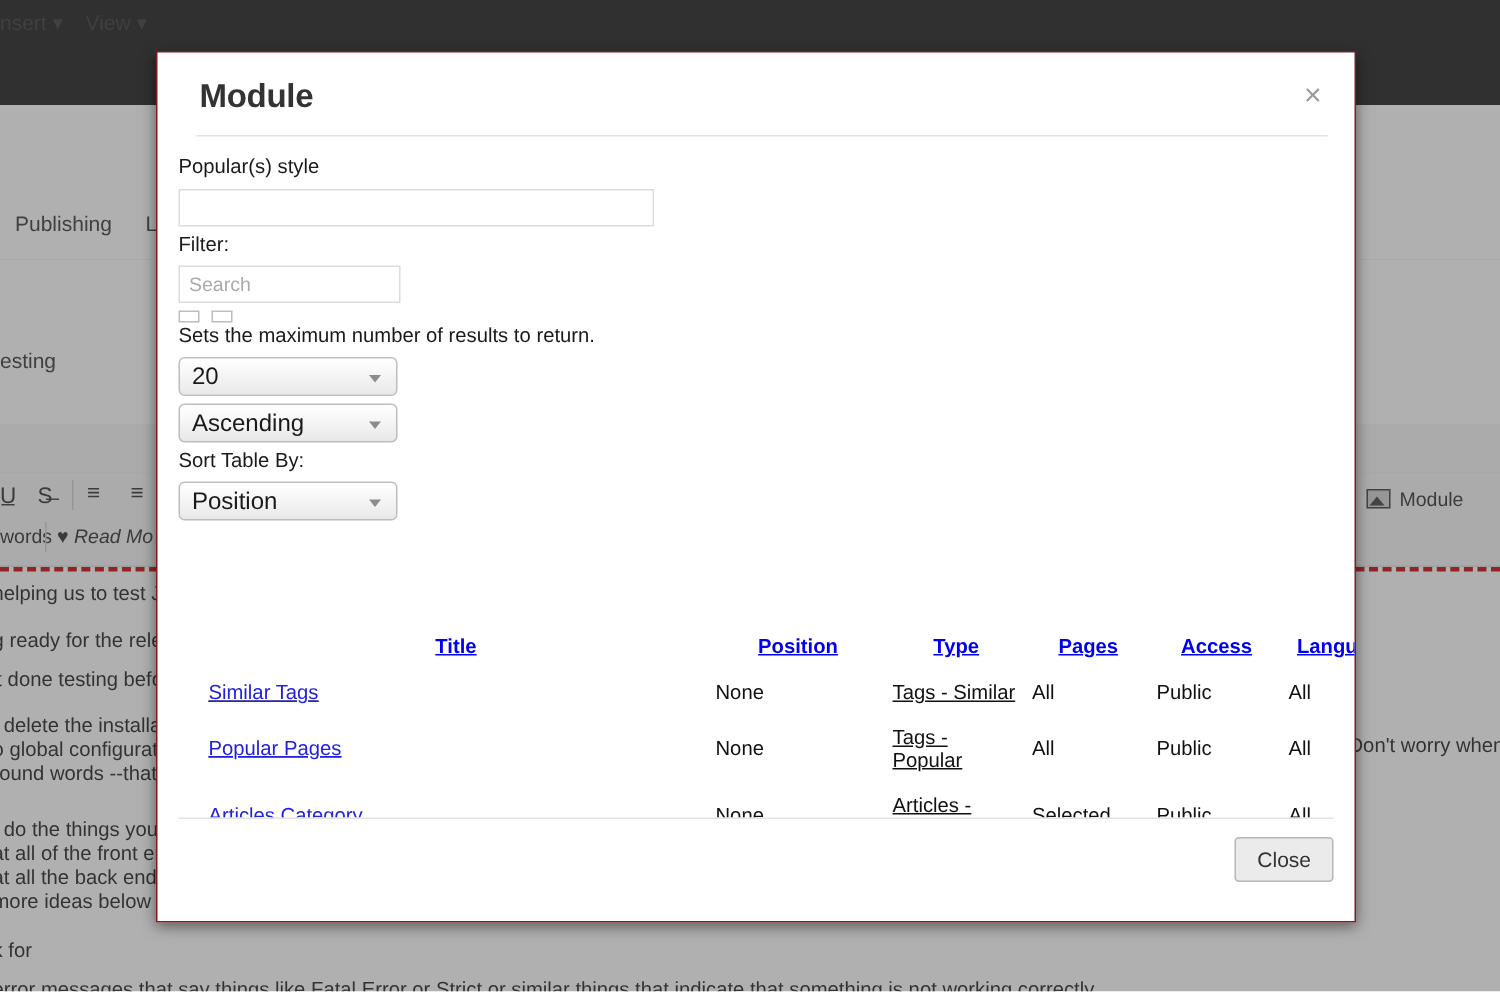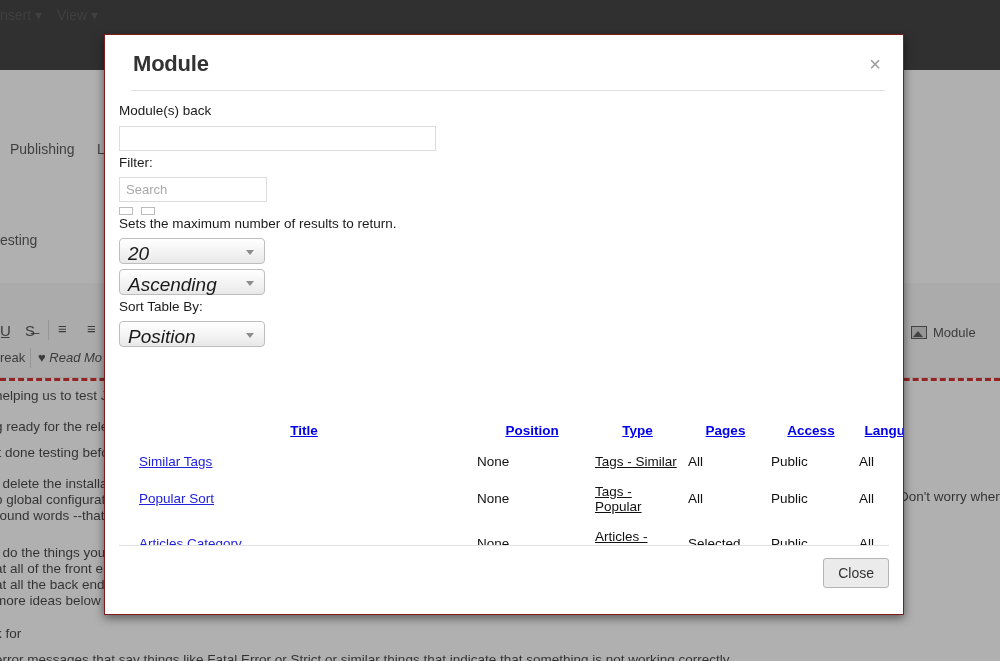--- a/index.html
+++ b/index.html
@@ -256,24 +256,23 @@
     border: 1px solid #bdbdbd;
     border-radius: 4px;
     background: linear-gradient(to bottom, #ffffff 0%, #f2f2f2 60%, #e8e8e8 100%);
     box-sizing: border-box;
     position: relative;
     cursor: pointer;
   }
   .select-box .sel-val {
     position: absolute;
     left: 8px; top: 4px;
-    font-size: 19px;
+    font-size: 16px;
     color: #1a1a1a;
     white-space: nowrap;
-    font-style: italic;
   }
   .select-box .sel-arrow {
     position: absolute;
     right: 10px; top: 11px;
     width: 0; height: 0;
     border-left: 4px solid transparent;
     border-right: 4px solid transparent;
     border-top: 5px solid #8c8c8c;
   }
   .label-gap { margin-top: 4px; }
@@ -371,21 +370,21 @@
   <div class="bg-editor-menubar"></div>
   <div class="bg-menu-item" style="left:0px;">nsert ▾</div>
   <div class="bg-menu-item" style="left:57px;">View ▾</div>
 
   <div class="bg-editor-toolbar"></div>
   <div class="tb-icon" style="left:0px;top:322px;">U̲</div>
   <div class="tb-icon" style="left:25px;top:322px;">S̶</div>
   <div class="tb-sep" style="left:48px;"></div>
   <div class="tb-icon" style="left:58px;top:320px;">≡</div>
   <div class="tb-icon" style="left:87px;top:320px;">≡</div>
-  <div class="tb-btn" style="left:0px;top:350px;">reak</div>
+  <div class="tb-btn" style="left:0px;top:350px;">words</div>
   <div class="tb-sep" style="left:30px;top:348px;"></div>
   <div class="tb-btn" style="left:38px;top:350px;font-style:italic;">♥ Read Mo</div>
   <div class="img-icon-box" style="left:911px;top:326px;"></div>
   <div class="tb-btn" style="left:933px;top:325px;">Module</div>
 
   <div class="red-dashed"></div>
 
   <div class="bg-body-text" style="left:-5px;top:389px;">helping us to test Joo</div>
   <div class="bg-body-text" style="left:-5px;top:420px;">g ready for the relea</div>
   <div class="bg-body-text" style="left:-5px;top:446px;">'t done testing befor</div>
@@ -408,21 +407,21 @@
   <div class="modal-header">
     <div class="modal-title">Module</div>
     <button class="modal-close">×</button>
     <div class="header-rule"></div>
   </div>
 
   <div class="modal-body">
 
     <div class="form-area">
 
-      <div class="field-label">Module(s) back</div>
+      <div class="field-label">Popular(s) style</div>
       <input class="text-input" type="text" value="" style="">
 
       <div class="field-label label-gap">Filter:</div>
       <input class="search-input" type="text" placeholder="Search" style="">
 
       <div class="tiny-btn-row">
         <button class="tiny-btn"></button>
         <button class="tiny-btn"></button>
       </div>
 
@@ -462,21 +461,21 @@
           <tr>
             <td class="c-title"><a>Similar Tags</a></td>
             <td class="c-pos">None</td>
             <td class="c-type">Tags - Similar</td>
             <td class="c-pages">All</td>
             <td class="c-access">Public</td>
             <td class="c-lang">All</td>
 
           </tr>
           <tr>
-            <td class="c-title"><a>Popular Sort</a></td>
+            <td class="c-title"><a>Popular Pages</a></td>
             <td class="c-pos">None</td>
             <td class="c-type">Tags - Popular</td>
             <td class="c-pages">All</td>
             <td class="c-access">Public</td>
             <td class="c-lang">All</td>
 
           </tr>
           <tr>
             <td class="c-title"><a>Articles Category</a></td>
             <td class="c-pos">None</td>

